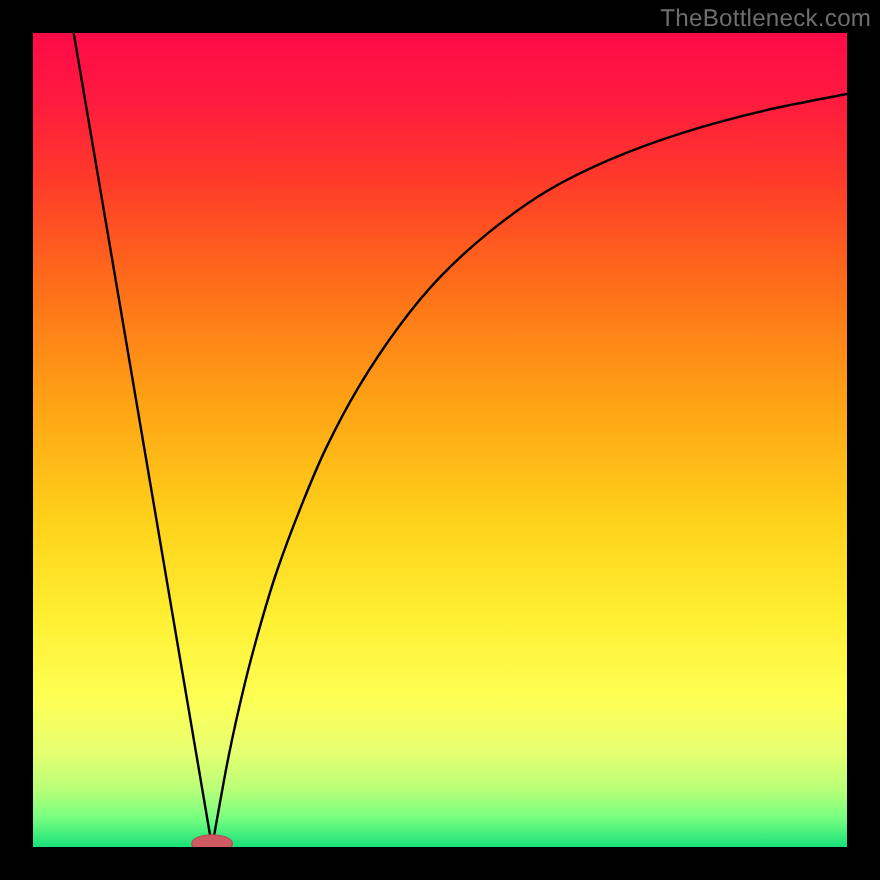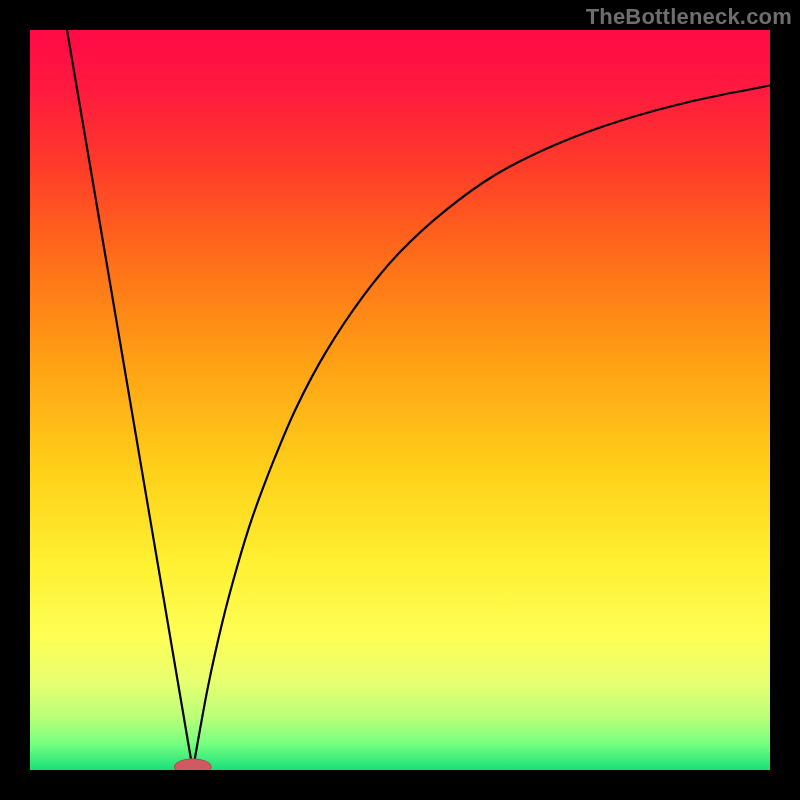--- a/index.html
+++ b/index.html
@@ -25,21 +25,21 @@
     width: 740px;
     height: 740px;
     overflow: hidden;
   }
   .watermark {
     position: absolute;
     top: 4px;
     right: 8px;
     font-family: Arial, Helvetica, sans-serif;
     font-size: 22px;
-    font-weight: 700;
+    font-weight: 400;
     color: #6e6e6e;
     letter-spacing: 0.2px;
     pointer-events: none;
   }
   svg {
     display: block;
   }
 </style>
 </head>
 <body>

